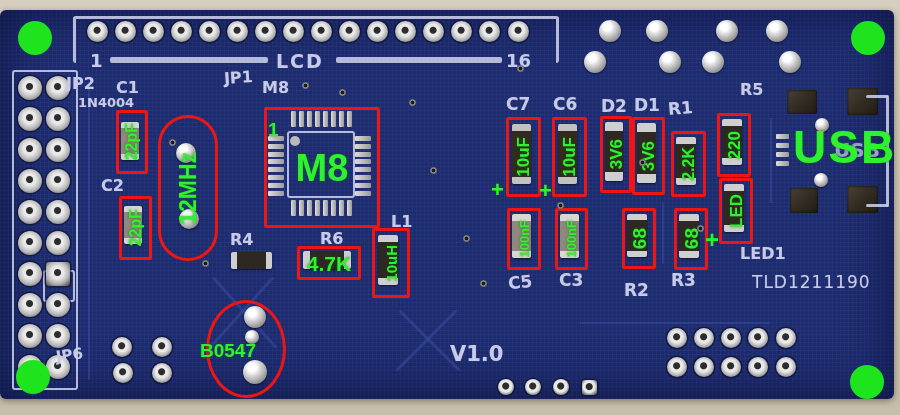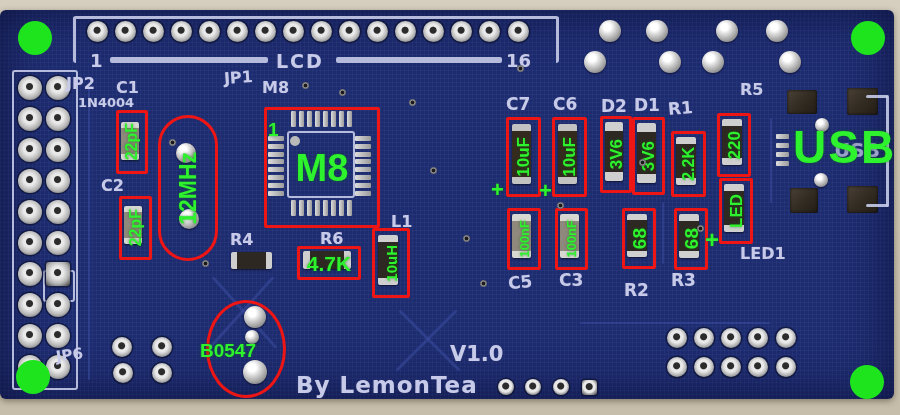--- a/index.html
+++ b/index.html
@@ -256,21 +256,21 @@
     </div>
     <div class="silk" style="left:740px;top:234px;font-size:16px">LED1</div>
 
     <div class="dome" style="left:244px;top:296px;width:22px;height:22px"></div>
     <div class="dome" style="left:245px;top:320px;width:14px;height:14px"></div>
     <div class="dome" style="left:243px;top:350px;width:24px;height:24px"></div>
     <div class="ann ann-ellipse" style="left:206px;top:290px;width:74px;height:92px;background:transparent"></div>
     <div class="g" style="position:absolute;left:200px;top:331px;font-size:19px">B0547</div>
 
     <div class="silk" style="left:450px;top:332px;font-size:21px">V1.0</div>
-    <div class="silk" style="left:296px;top:362px;font-size:23px;letter-spacing:1px">By LemonTea</div>
+    <div class="silk" style="left:752px;top:262px;font-size:17px;letter-spacing:1px;font-weight:normal">TLD1211190</div>
 
     <div class="darkpad" style="left:787px;top:80px;width:30px;height:24px"></div>
     <div class="darkpad" style="left:847px;top:78px;width:31px;height:27px"></div>
     <div class="darkpad" style="left:790px;top:178px;width:28px;height:25px"></div>
     <div class="darkpad" style="left:847px;top:176px;width:31px;height:27px"></div>
     <div class="smdbar" style="left:776px;top:124px;width:13px;height:5px"></div>
     <div class="smdbar" style="left:776px;top:133px;width:13px;height:5px"></div>
     <div class="smdbar" style="left:776px;top:142px;width:13px;height:5px"></div>
     <div class="smdbar" style="left:776px;top:151px;width:13px;height:5px"></div>
     <div class="dome" style="left:815px;top:108px;width:14px;height:14px"></div>

